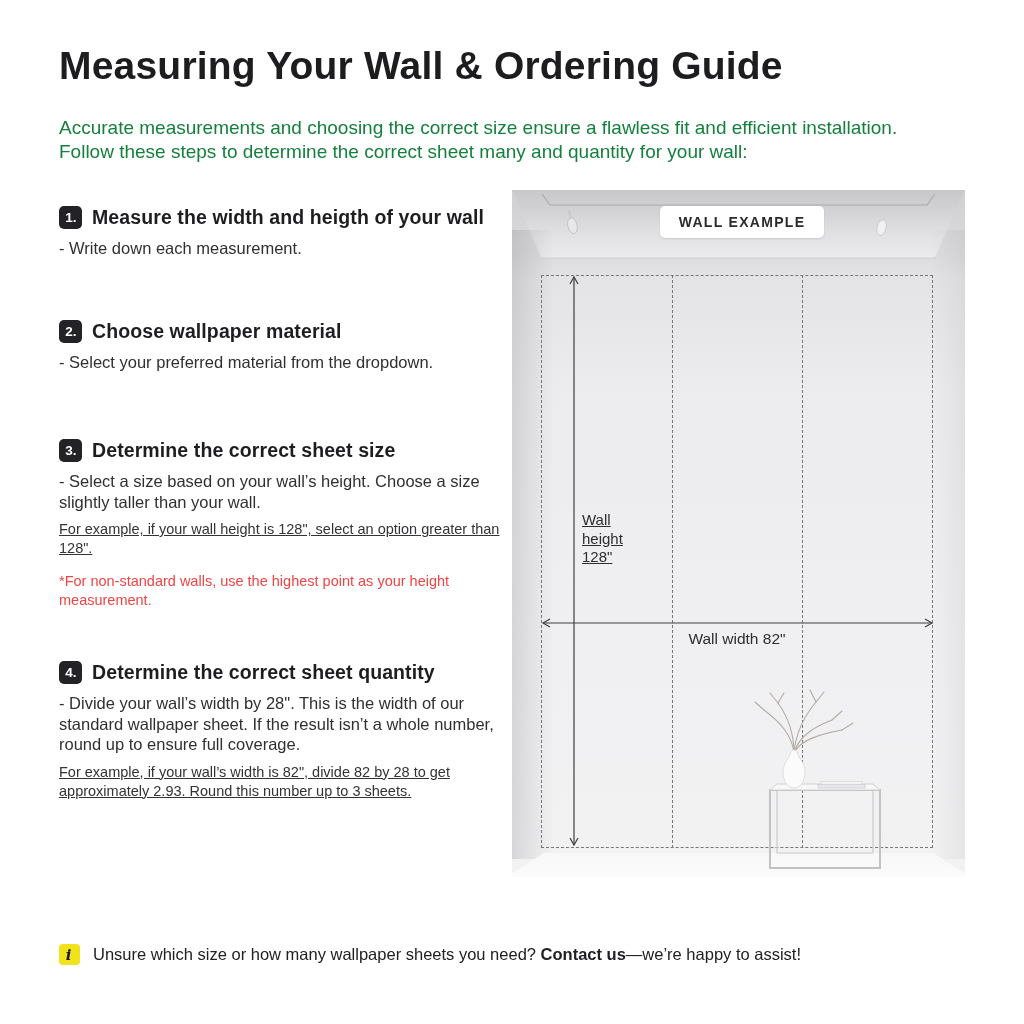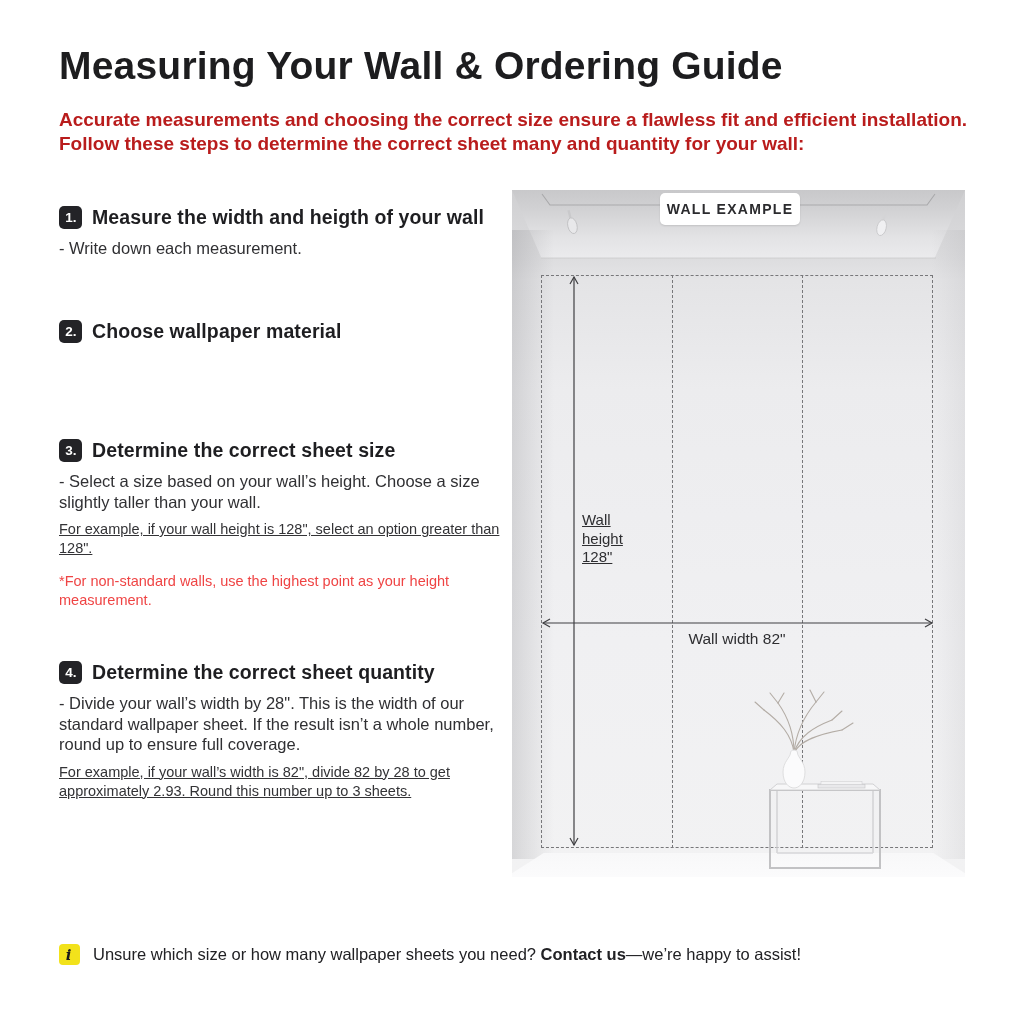--- a/index.html
+++ b/index.html
@@ -4,21 +4,21 @@
 <title>Measuring Your Wall &amp; Ordering Guide</title>
 <style>
   * { box-sizing: border-box; margin: 0; padding: 0; }
   html, body { width: 1024px; height: 1024px; background: #ffffff; overflow: hidden; }
   body { font-family: "Liberation Sans", "DejaVu Sans", sans-serif; color: #232326; position: relative; }
 
   .abs { position: absolute; }
 
   
   .page-title { left: 59px; top: 44px; font-size: 39px; font-weight: 700; letter-spacing: 0.2px; color: #1d1d1f; }
-  .intro { left: 59px; top: 108px; width: 945px; font-size: 19px; font-weight: 700; line-height: 24px; color: #b91c1c; }
+  .intro { left: 59px; top: 116px; width: 945px; font-size: 19px; font-weight: 400; line-height: 24px; color: #15803d; }
   .intro span { display: block; }
 
   .step { position: absolute; left: 59px; width: 462px; }
   .step-1 { top: 206px; }
   .step-2 { top: 320px; }
   .step-3 { top: 439px; }
   .step-4 { top: 661px; }
 
   .step-header { display: flex; align-items: center; gap: 10px; margin-bottom: 9px; }
   .step-badge {
@@ -48,21 +48,21 @@
   .wall-shade-right {
     position: absolute; right: 0; top: 40px; bottom: 18px; width: 34px;
     background: linear-gradient(to left, rgba(120,120,125,0.10), rgba(120,120,125,0));
   }
   .floor {
     position: absolute; left: 0; bottom: 0; width: 453px; height: 37px;
     background: linear-gradient(180deg, #f6f6f7, #fbfbfc);
     clip-path: polygon(0 100%, 0 90%, 7% 35%, 93% 35%, 100% 90%, 100% 100%);
   }
   .diagram-badge {
-    position: absolute; left: 148px; top: 3px; width: 140px; height: 32px;
+    position: absolute; left: 148px; top: 16px; width: 164px; height: 32px;
     background: #ffffff; border-radius: 5px; box-shadow: 0 1px 2px rgba(0,0,0,0.12);
     display: flex; align-items: center; justify-content: center;
     font-size: 14px; font-weight: 700; letter-spacing: 1.3px; color: #2b2b2e; z-index: 7;
   }
   .dash-rect {
     position: absolute; left: 29px; top: 85px; width: 392px; height: 573px;
     border: 1.5px dashed #77777a; z-index: 3;
   }
   .dash-divider { position: absolute; top: 85px; height: 573px; width: 0; border-left: 1.5px dashed #77777a; z-index: 3; }
   .dash-divider.d1 { left: 160px; }
@@ -109,20 +109,21 @@
     <h2 class="step-heading">Measure the width and heigth of your wall</h2>
   </div>
   <p class="step-body">- Write down each measurement.</p>
 </section>
 
 <section class="step step-2">
   <div class="step-header">
     <span class="step-badge">2.</span>
     <h2 class="step-heading">Choose wallpaper material</h2>
   </div>
+  <p class="step-body">- Select your preferred material from the dropdown.</p>
 </section>
 
 <section class="step step-3">
   <div class="step-header">
     <span class="step-badge">3.</span>
     <h2 class="step-heading">Determine the correct sheet size</h2>
   </div>
   <p class="step-body">- Select a size based on your wall’s height. Choose a size slightly taller than your wall.</p>
   <p class="step-example">For example, if your wall height is 128", select an option greater than 128".</p>
   <p class="step-note">*For non-standard walls, use the highest point as your height measurement.</p>

